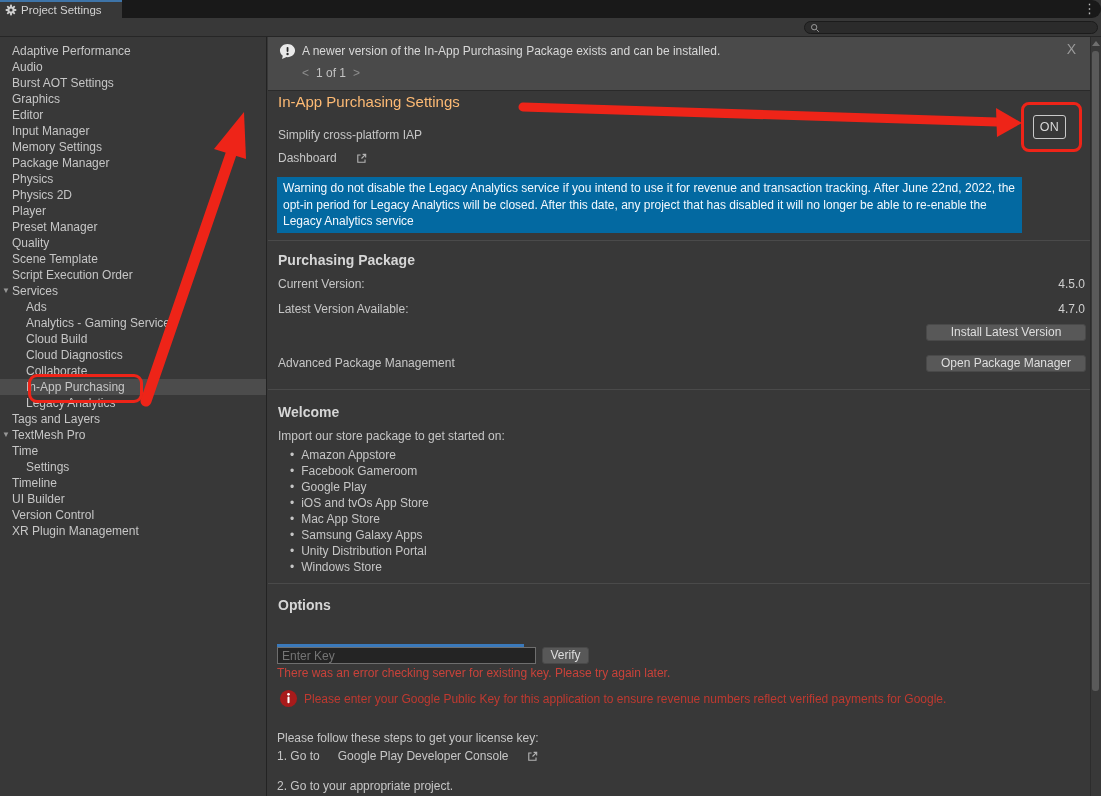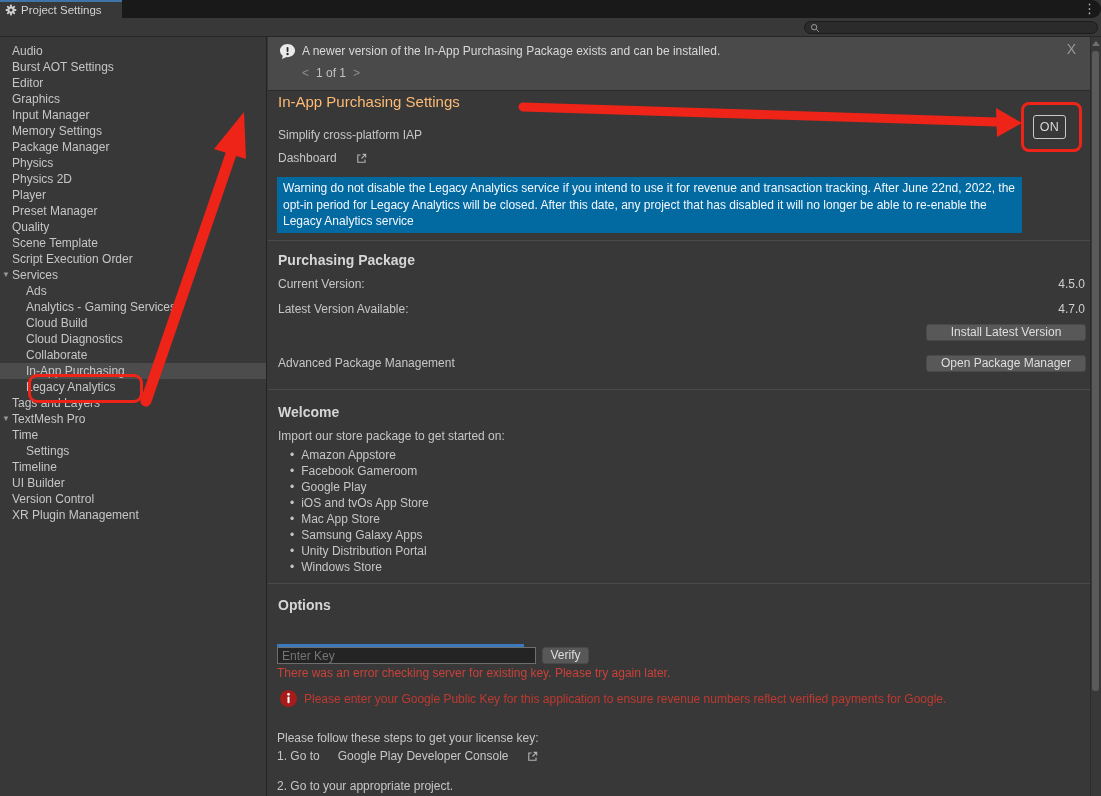--- a/index.html
+++ b/index.html
@@ -93,39 +93,43 @@
       <svg width="10" height="10" viewBox="0 0 12 12">
         <circle cx="5" cy="5" r="3.2" fill="none" stroke="#9a9a9a" stroke-width="1.2"></circle>
         <line x1="7.6" y1="7.6" x2="10.6" y2="10.6" stroke="#9a9a9a" stroke-width="1.2"></line>
       </svg>
       <input type="text" placeholder="" style="">
     </div>
   </div>
 
   <div class="sidebar">
 
+      <div class="row level-0">
+        <span class="fold">▼</span>
+        <span class="label">Adaptive Performance</span>
+      </div>
 
       <div class="row level-0">
         <span class="fold">▼</span>
         <span class="label">Audio</span>
       </div>
 
       <div class="row level-0">
         <span class="fold">▼</span>
         <span class="label">Burst AOT Settings</span>
       </div>
 
       <div class="row level-0">
         <span class="fold">▼</span>
+        <span class="label">Graphics</span>
+      </div>
+
+      <div class="row level-0">
+        <span class="fold">▼</span>
         <span class="label">Editor</span>
-      </div>
-
-      <div class="row level-0">
-        <span class="fold">▼</span>
-        <span class="label">Graphics</span>
       </div>
 
       <div class="row level-0">
         <span class="fold">▼</span>
         <span class="label">Input Manager</span>
       </div>
 
       <div class="row level-0">
         <span class="fold">▼</span>
         <span class="label">Memory Settings</span>

